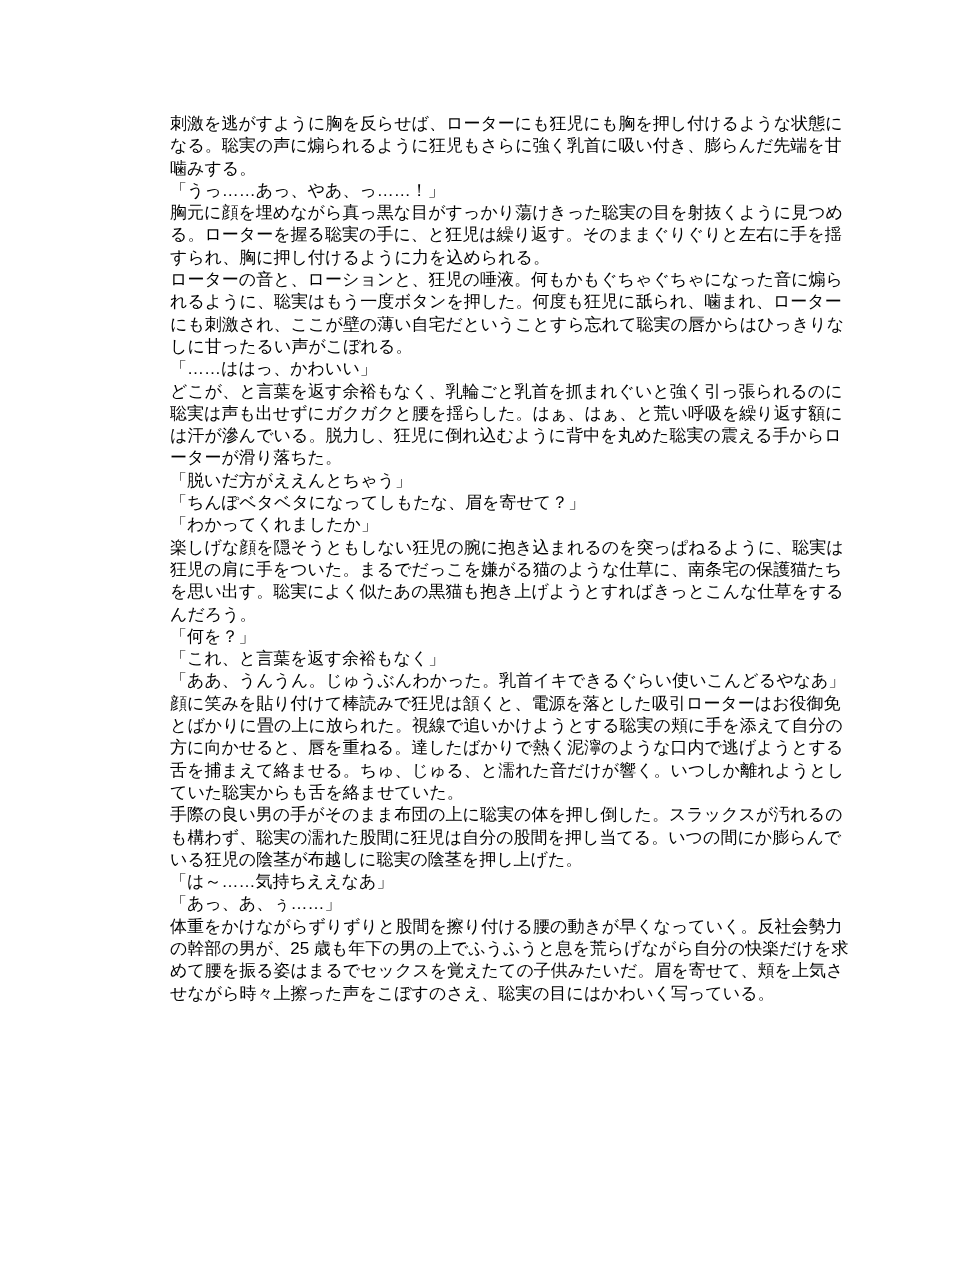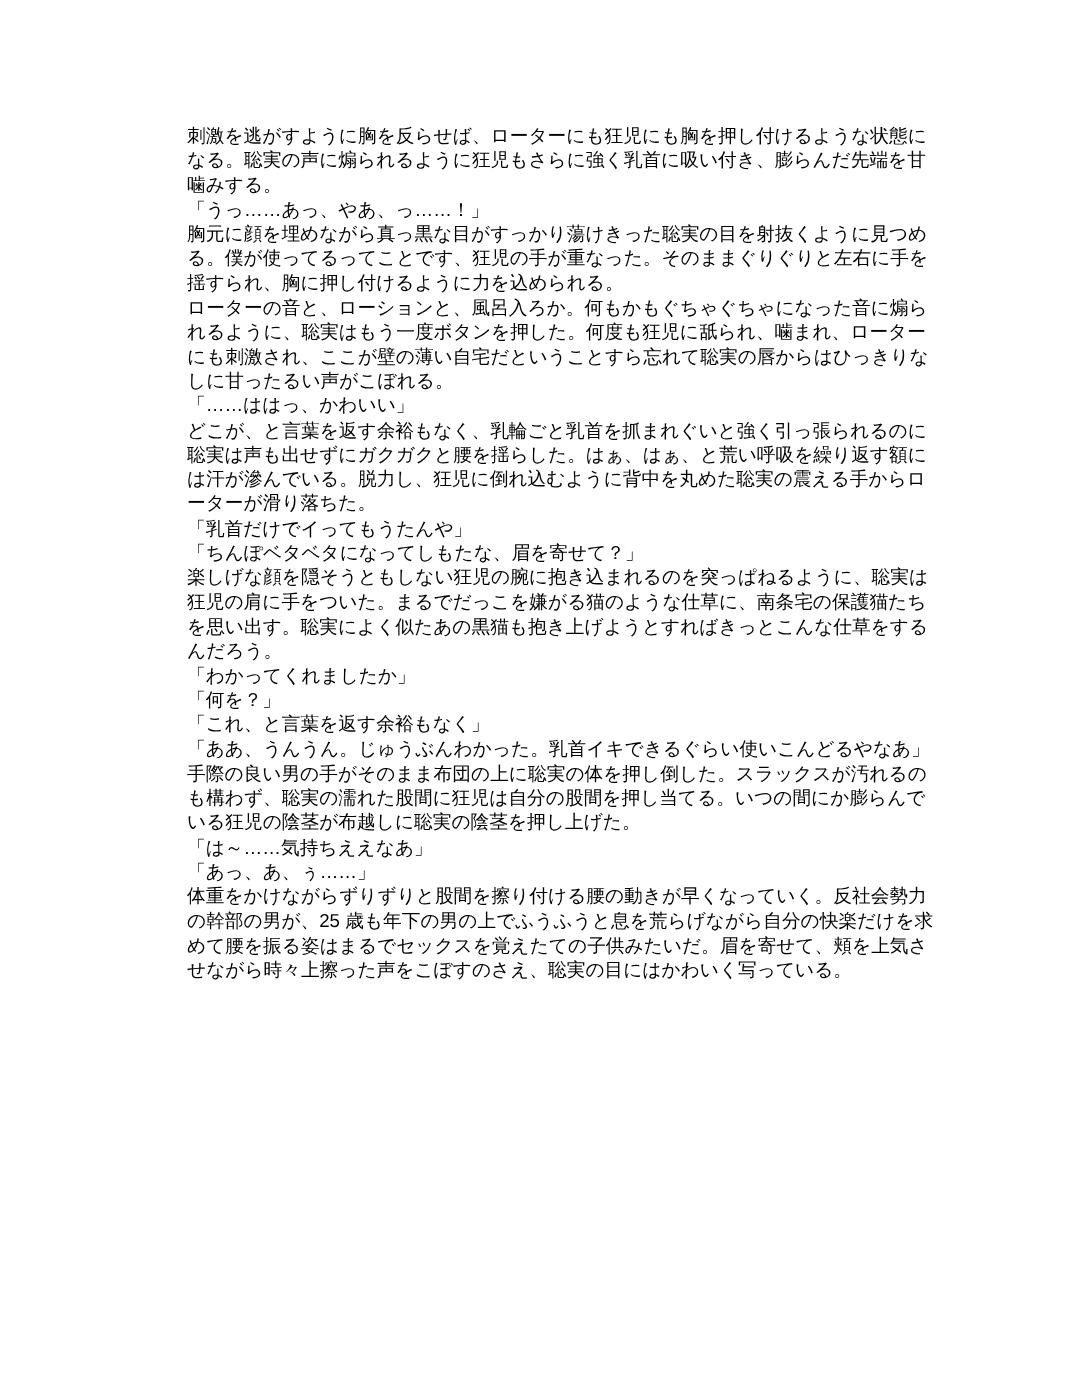--- a/index.html
+++ b/index.html
@@ -36,29 +36,30 @@
     white-space: normal;
   }
 </style>
 </head>
 <body>
 
 <div class="page">
   <div class="text-block">
     <p class="para">刺激を逃がすように胸を反らせば、ローターにも狂児にも胸を押し付けるような状態になる。聡実の声に煽られるように狂児もさらに強く乳首に吸い付き、膨らんだ先端を甘噛みする。</p>
     <p class="para">「うっ……あっ、やあ、っ……！」</p>
-    <p class="para">胸元に顔を埋めながら真っ黒な目がすっかり蕩けきった聡実の目を射抜くように見つめる。僕が使ってるってことです、狂児の手が重なった。そのままぐりぐりと左右に手を揺すられ、胸に押し付けるように力を込められる。</p>
-    <p class="para">ローターの音と、ローションと、風呂入ろか。何もかもぐちゃぐちゃになった音に煽られるように、聡実はもう一度ボタンを押した。何度も狂児に舐られ、噛まれ、ローターにも刺激され、ここが壁の薄い自宅だということすら忘れて聡実の唇からはひっきりなしに甘ったるい声がこぼれる。</p>
+    <p class="para">胸元に顔を埋めながら真っ黒な目がすっかり蕩けきった聡実の目を射抜くように見つめる。ローターを握る聡実の手に、と狂児は繰り返す。そのままぐりぐりと左右に手を揺すられ、胸に押し付けるように力を込められる。</p>
+    <p class="para">ローターの音と、ローションと、狂児の唾液。何もかもぐちゃぐちゃになった音に煽られるように、聡実はもう一度ボタンを押した。何度も狂児に舐られ、噛まれ、ローターにも刺激され、ここが壁の薄い自宅だということすら忘れて聡実の唇からはひっきりなしに甘ったるい声がこぼれる。</p>
     <p class="para">「……ははっ、かわいい」</p>
     <p class="para">どこが、と言葉を返す余裕もなく、乳輪ごと乳首を抓まれぐいと強く引っ張られるのに聡実は声も出せずにガクガクと腰を揺らした。はぁ、はぁ、と荒い呼吸を繰り返す額には汗が滲んでいる。脱力し、狂児に倒れ込むように背中を丸めた聡実の震える手からローターが滑り落ちた。</p>
-    <p class="para">「乳首だけでイってもうたんや」</p>
+    <p class="para">「脱いだ方がええんとちゃう」</p>
     <p class="para">「ちんぽベタベタになってしもたな、眉を寄せて？」</p>
+    <p class="para">「わかってくれましたか」</p>
     <p class="para">楽しげな顔を隠そうともしない狂児の腕に抱き込まれるのを突っぱねるように、聡実は狂児の肩に手をついた。まるでだっこを嫌がる猫のような仕草に、南条宅の保護猫たちを思い出す。聡実によく似たあの黒猫も抱き上げようとすればきっとこんな仕草をするんだろう。</p>
-    <p class="para">「わかってくれましたか」</p>
     <p class="para">「何を？」</p>
     <p class="para">「これ、と言葉を返す余裕もなく」</p>
     <p class="para">「ああ、うんうん。じゅうぶんわかった。乳首イキできるぐらい使いこんどるやなあ」</p>
+    <p class="para">顔に笑みを貼り付けて棒読みで狂児は頷くと、電源を落とした吸引ローターはお役御免とばかりに畳の上に放られた。視線で追いかけようとする聡実の頬に手を添えて自分の方に向かせると、唇を重ねる。達したばかりで熱く泥濘のような口内で逃げようとする舌を捕まえて絡ませる。ちゅ、じゅる、と濡れた音だけが響く。いつしか離れようとしていた聡実からも舌を絡ませていた。</p>
     <p class="para">手際の良い男の手がそのまま布団の上に聡実の体を押し倒した。スラックスが汚れるのも構わず、聡実の濡れた股間に狂児は自分の股間を押し当てる。いつの間にか膨らんでいる狂児の陰茎が布越しに聡実の陰茎を押し上げた。</p>
     <p class="para">「は～……気持ちええなあ」</p>
     <p class="para">「あっ、あ、ぅ……」</p>
     <p class="para">体重をかけながらずりずりと股間を擦り付ける腰の動きが早くなっていく。反社会勢力の幹部の男が、25 歳も年下の男の上でふうふうと息を荒らげながら自分の快楽だけを求めて腰を振る姿はまるでセックスを覚えたての子供みたいだ。眉を寄せて、頬を上気させながら時々上擦った声をこぼすのさえ、聡実の目にはかわいく写っている。</p>
   </div>
 </div>
 
 </body></html>

